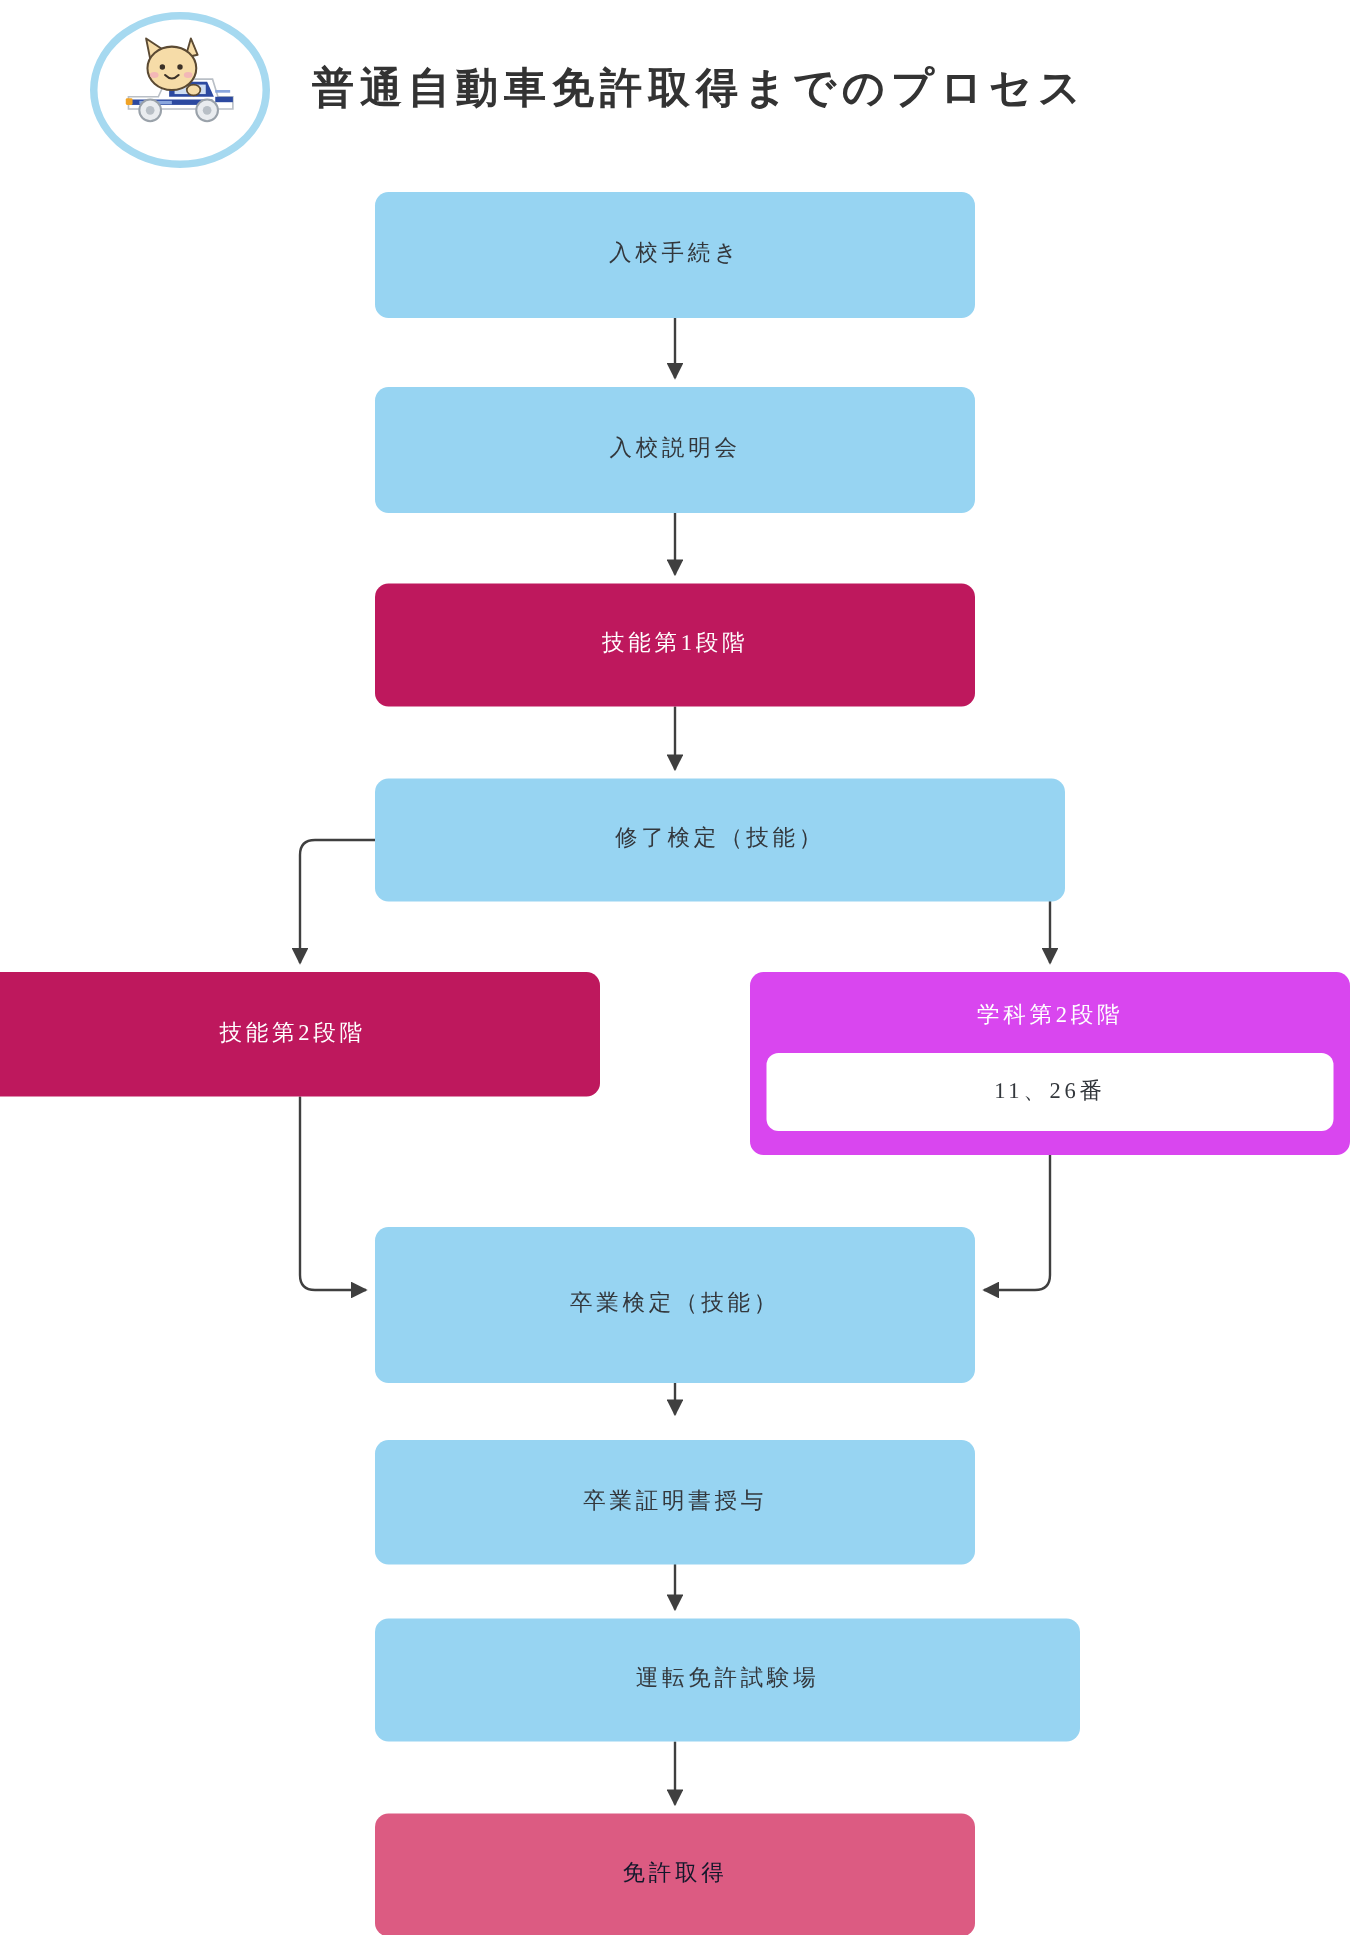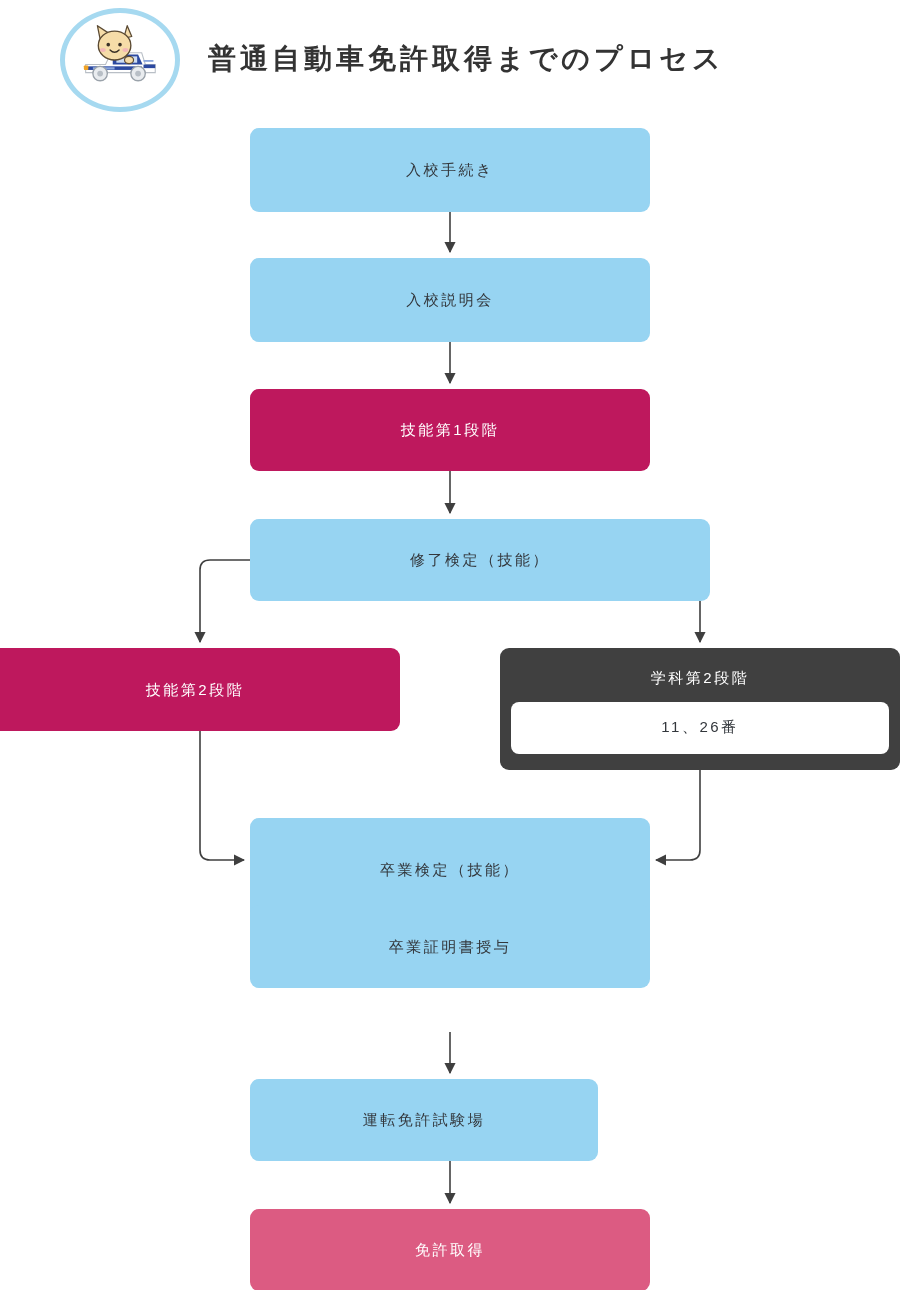--- a/index.html
+++ b/index.html
@@ -57,20 +57,21 @@
     line-height: 1.2;
   }
 
   
   .flow {
     position: absolute;
     left: 0;
     top: 0;
     width: 900px;
     height: 1290px;
+    font-family: Liberation Serif, serif;
   }
   .connectors {
     position: absolute;
     left: 0;
     top: 0;
     width: 900px;
     height: 1290px;
     pointer-events: none;
   }
 
@@ -87,36 +88,36 @@
     font-size: 15px;
     letter-spacing: 2.5px;
     line-height: 1.3;
     white-space: nowrap;
   }
 
   .node.blue       { background: #97d4f2; }
   .node.blue  .node-label  { color: #33373c; }
   .node.green      { background: #be185d; }
   .node.green .node-label  { color: #ffffff; }
-  .node.orange     { background: #404040; }
+  .node.orange     { background: #d946ef; }
   .node.orange .node-label { color: #ffffff; }
   .node.pink       { background: #dc5b82; }
-  .node.pink  .node-label  { color: #ffffff; }
+  .node.pink  .node-label  { color: #0f172a; }
 
   
   .n-entry     { left: 250px; top: 128px;  width: 400px; height: 84px; }
   .n-briefing  { left: 250px; top: 258px;  width: 400px; height: 84px; }
   .n-skill1    { left: 250px; top: 389px;  width: 400px; height: 82px; }
   .n-midterm   { left: 250px; top: 519px;  width: 460px; height: 82px; }
   .n-skill2    { left: -10px; top: 648px;  width: 410px; height: 83px; }
   .n-academic2 { left: 500px; top: 648px;  width: 400px; height: 122px;
                  justify-content: flex-start; padding-top: 20px; }
   .n-gradexam  { left: 250px; top: 818px;  width: 400px; height: 104px; }
-  .n-cert      { left: 250px; top: 905px;  width: 400px; height: 83px; }
-  .n-testcenter{ left: 250px; top: 1079px; width: 348px; height: 82px; }
+  .n-cert      { left: 250px; top: 960px;  width: 400px; height: 83px; }
+  .n-testcenter{ left: 250px; top: 1079px; width: 470px; height: 82px; }
   .n-license   { left: 250px; top: 1209px; width: 400px; height: 82px; }
 
   .inner-box {
     margin-top: 14px;
     width: 378px;
     height: 52px;
     background: #ffffff;
     border-radius: 8px;
     display: flex;
     align-items: center;

